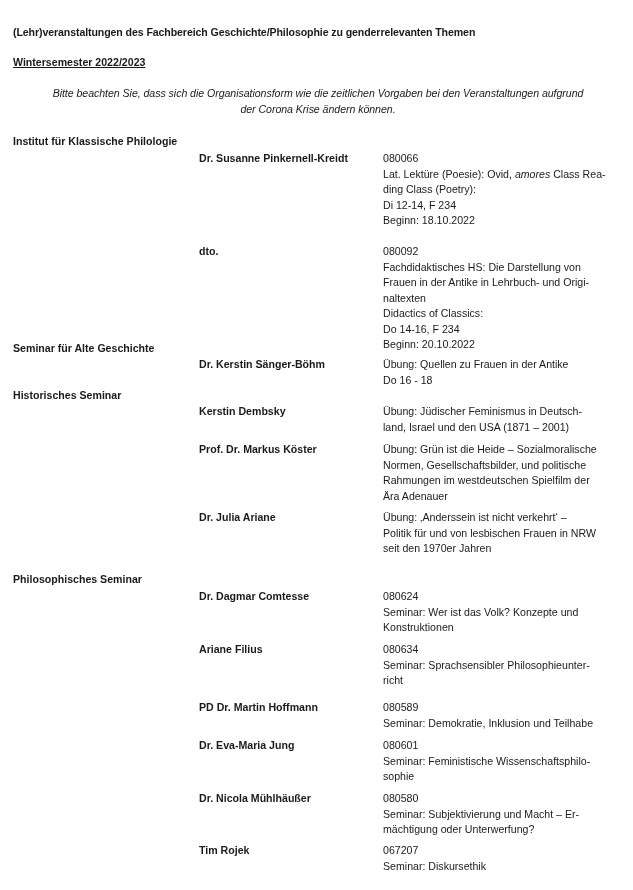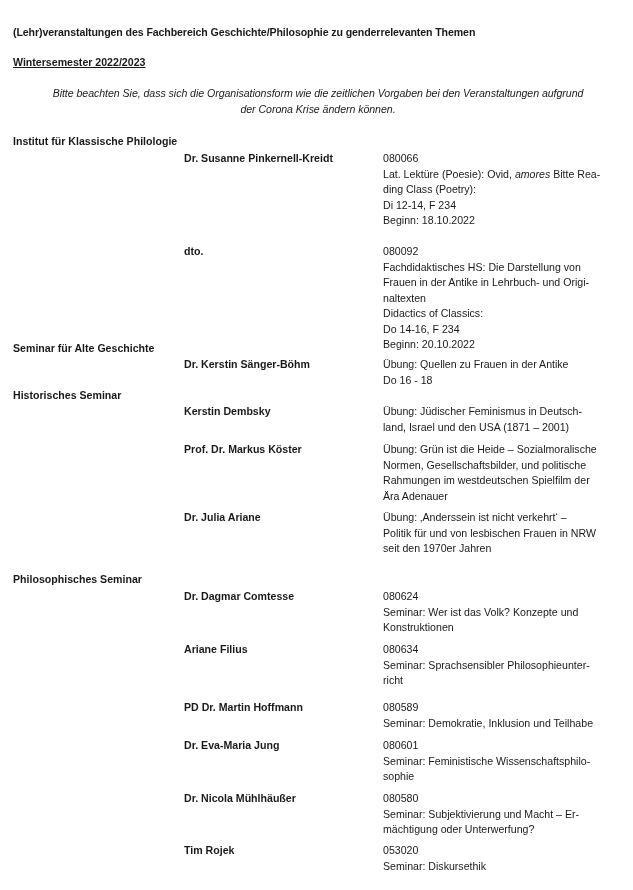--- a/index.html
+++ b/index.html
@@ -6,40 +6,40 @@
   body {
     width: 633px; height: 890px; overflow: hidden; position: relative;
     font-family: "Liberation Sans", sans-serif; font-size: 10.6px; color: #1a1a1a;
     line-height: 15.5px;
   }
   .abs { position: absolute; }
   .title { left: 13px; top: 25px; font-weight: bold; letter-spacing: -0.1px; }
   .semester { left: 13px; top: 55px; font-weight: bold; text-decoration: underline; text-align: center; }
   .notice { left: 13px; top: 86px; font-style: italic; width: 610px; letter-spacing: -0.05px; text-align: center; }
   .inst { left: 13px; font-weight: bold; }
-  .name { left: 184px; font-weight: bold; }
+  .name { left: 199px; font-weight: bold; }
   .detail { left: 383px; width: 245px; }
   .detail div { white-space: nowrap; }
 </style>
 </head>
 <body>
 
 <div class="abs title">(Lehr)veranstaltungen des Fachbereich Geschichte/Philosophie zu genderrelevanten Themen</div>
 <div class="abs semester">Wintersemester 2022/2023</div>
 <div class="abs notice">
   <div>Bitte beachten Sie, dass sich die Organisationsform wie die zeitlichen Vorgaben bei den Veranstaltungen aufgrund</div>
   <div>der Corona Krise ändern können.</div>
 </div>
 
 <div class="abs inst" style="top:134px">Institut für Klassische Philologie</div>
 
 <div class="abs name" style="top:151px">Dr. Susanne Pinkernell-Kreidt</div>
 <div class="abs detail" style="top:151px">
   <div>080066</div>
-  <div><span>Lat. Lektüre (Poesie): Ovid, </span><i>amores</i><span> Bitte Rea-</span></div>
+  <div><span>Lat. Lektüre (Poesie): Ovid, </span><i>amores</i><span> Class Rea-</span></div>
   <div>ding Class (Poetry):</div>
   <div>Di 12-14, F 234</div>
   <div>Beginn: 18.10.2022</div>
 </div>
 
 <div class="abs name" style="top:244px">dto.</div>
 <div class="abs detail" style="top:244px">
   <div>080092</div>
   <div>Fachdidaktisches HS: Die Darstellung von</div>
   <div>Frauen in der Antike in Lehrbuch- und Origi-</div>
@@ -109,15 +109,15 @@
 
 <div class="abs name" style="top:791px">Dr. Nicola Mühlhäußer</div>
 <div class="abs detail" style="top:791px">
   <div>080580</div>
   <div>Seminar: Subjektivierung und Macht – Er-</div>
   <div>mächtigung oder Unterwerfung?</div>
 </div>
 
 <div class="abs name" style="top:843px">Tim Rojek</div>
 <div class="abs detail" style="top:843px">
-  <div>053020</div>
+  <div>067207</div>
   <div>Seminar: Diskursethik</div>
 </div>
 
 </body></html>

